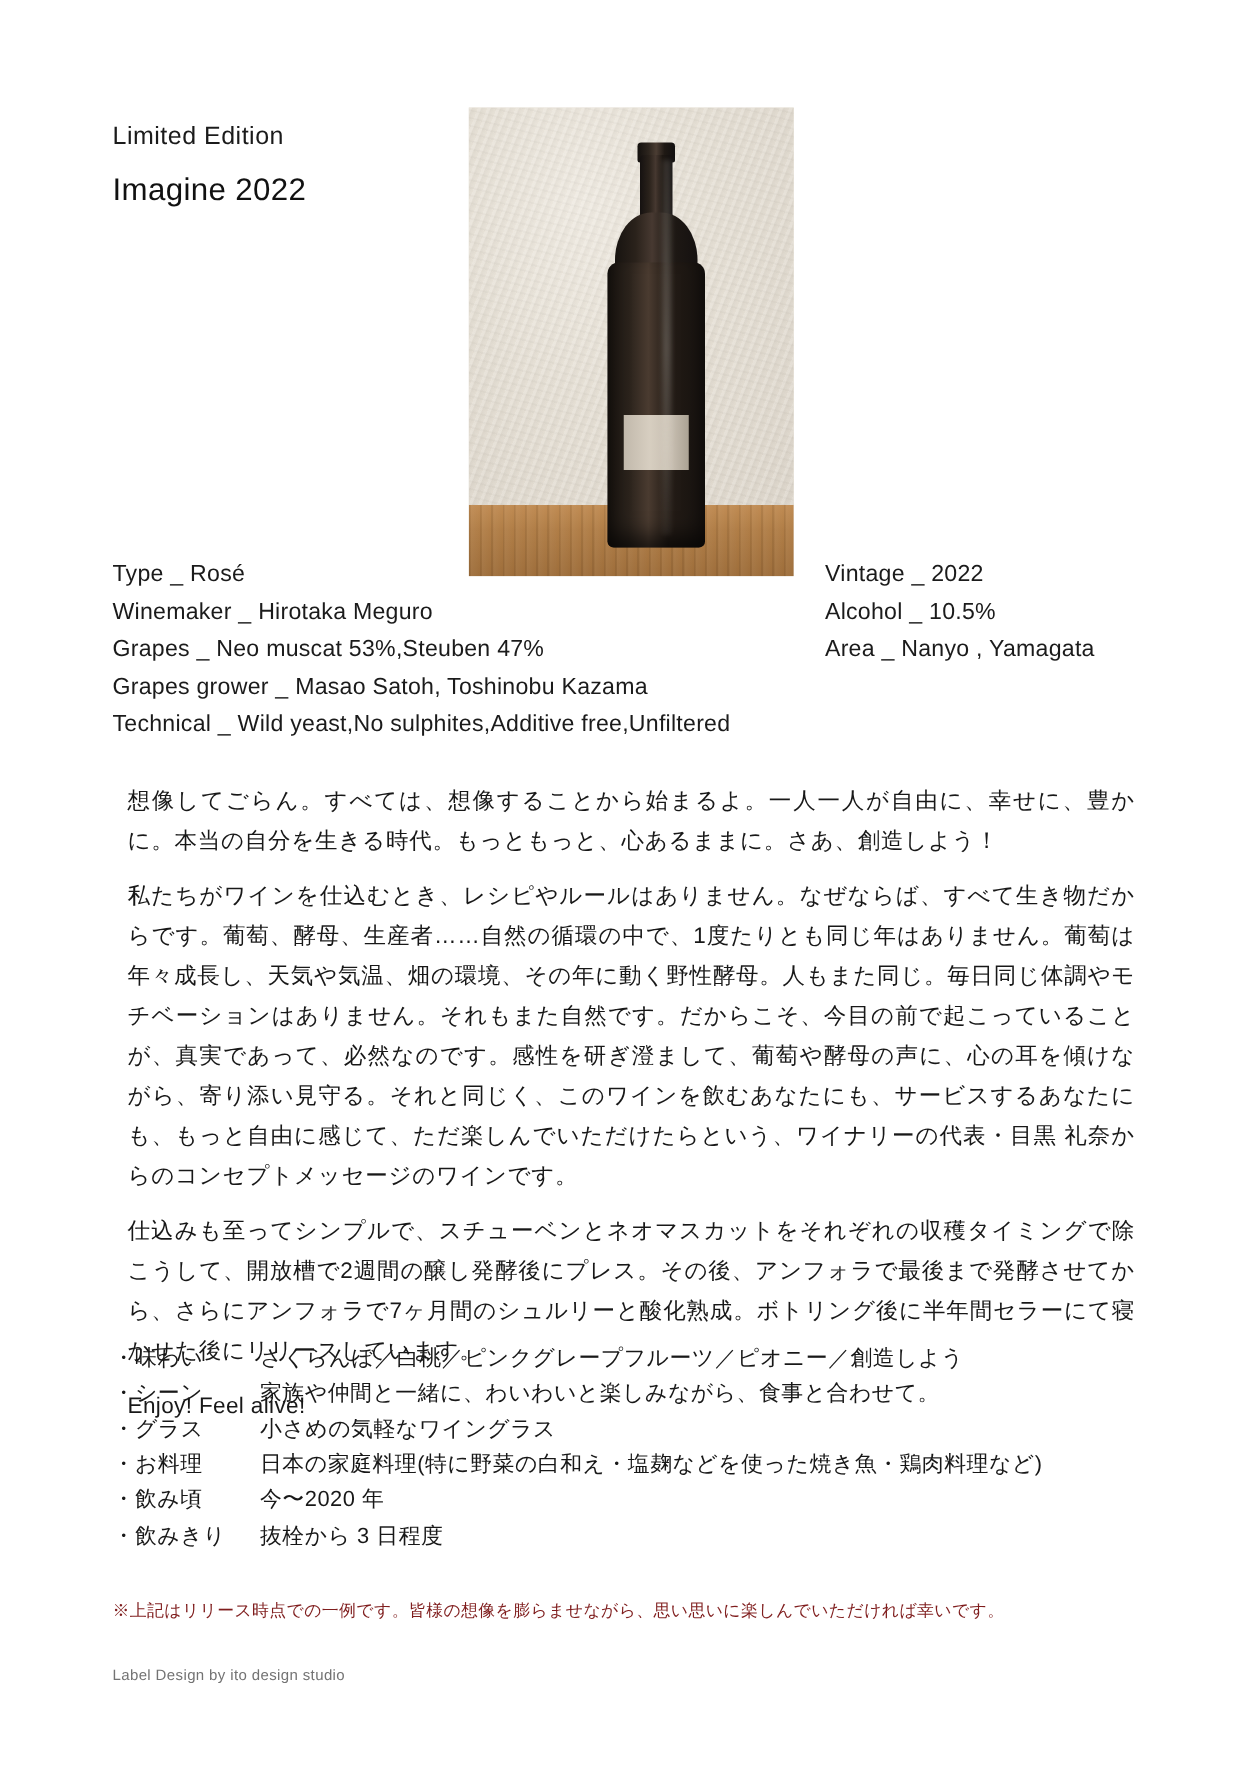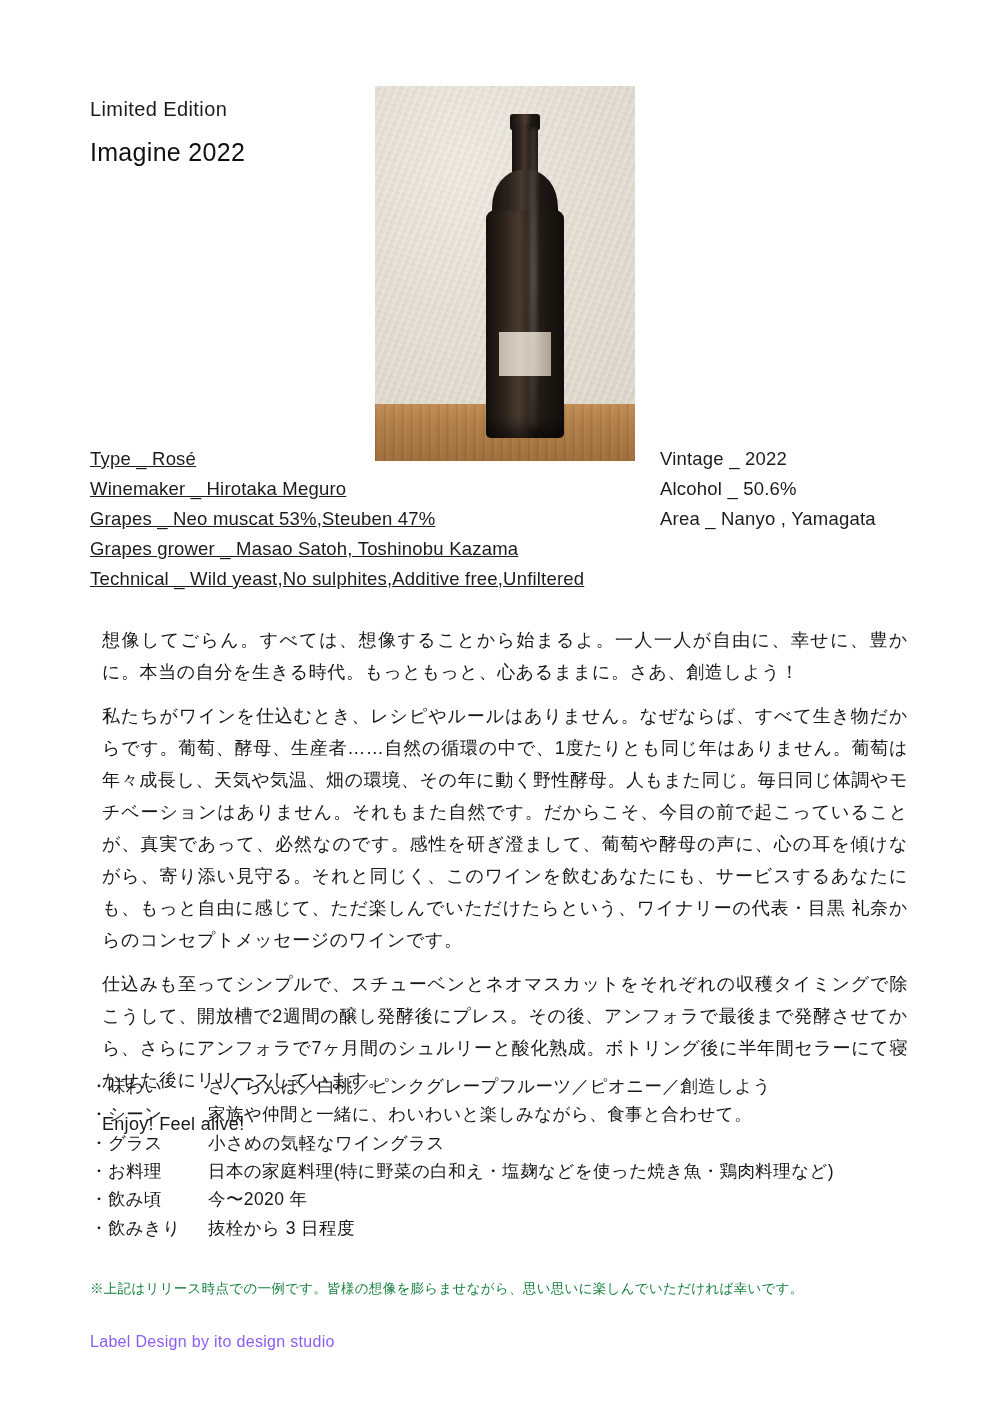--- a/index.html
+++ b/index.html
@@ -147,21 +147,20 @@
   }
   
   .specs-left {
     position: absolute;
     left: 86px;
     top: 444px;
     width: 560px;
     font-size: 18.5px;
     line-height: 1.62;
     letter-spacing: 0.2px;
-    text-decoration: underline;
   }
   .specs-right {
     position: absolute;
     left: 656px;
     top: 444px;
     width: 330px;
     font-size: 18.5px;
     line-height: 1.62;
     letter-spacing: 0.2px;
   }
@@ -204,29 +203,29 @@
     flex: 0 0 118px;
   }
   .pairing-val { flex: 1 1 auto; }
   .note {
     position: absolute;
     left: 86px;
     top: 1280px;
     width: 830px;
     font-size: 13.5px;
     letter-spacing: 0.3px;
-    color: #15803d;
+    color: #7f1d1d;
   }
   .footer {
     position: absolute;
     left: 86px;
     top: 1333px;
-    font-size: 16px;
+    font-size: 12px;
     letter-spacing: 0.3px;
-    color: #8b5cf6;
+    color: #737373;
   }
 </style>
 </head>
 <body>
 
 <div class="page">
 
   <div class="header">
     <div class="limited-edition">Limited Edition</div>
     <div class="title">Imagine 2022</div>
@@ -248,21 +247,21 @@
   <div class="specs-left">
     <div class="spec-line">Type _ Rosé</div>
     <div class="spec-line">Winemaker _ Hirotaka Meguro</div>
     <div class="spec-line">Grapes _ Neo muscat 53%,Steuben 47%</div>
     <div class="spec-line">Grapes grower _ Masao Satoh, Toshinobu Kazama</div>
     <div class="spec-line">Technical _ Wild yeast,No sulphites,Additive free,Unfiltered</div>
   </div>
 
   <div class="specs-right">
     <div class="spec-line">Vintage _ 2022</div>
-    <div class="spec-line">Alcohol _ 50.6%</div>
+    <div class="spec-line">Alcohol _ 10.5%</div>
     <div class="spec-line">Area _ Nanyo , Yamagata</div>
   </div>
 
   <div class="body-copy">
     <p>想像してごらん。すべては、想像することから始まるよ。一人一人が自由に、幸せに、豊かに。本当の自分を生きる時代。もっともっと、心あるままに。さあ、創造しよう！</p>
     <p>私たちがワインを仕込むとき、レシピやルールはありません。なぜならば、すべて生き物だからです。葡萄、酵母、生産者……自然の循環の中で、1度たりとも同じ年はありません。葡萄は年々成長し、天気や気温、畑の環境、その年に動く野性酵母。人もまた同じ。毎日同じ体調やモチベーションはありません。それもまた自然です。だからこそ、今目の前で起こっていることが、真実であって、必然なのです。感性を研ぎ澄まして、葡萄や酵母の声に、心の耳を傾けながら、寄り添い見守る。それと同じく、このワインを飲むあなたにも、サービスするあなたにも、もっと自由に感じて、ただ楽しんでいただけたらという、ワイナリーの代表・目黒 礼奈からのコンセプトメッセージのワインです。</p>
     <p>仕込みも至ってシンプルで、スチューベンとネオマスカットをそれぞれの収穫タイミングで除こうして、開放槽で2週間の醸し発酵後にプレス。その後、アンフォラで最後まで発酵させてから、さらにアンフォラで7ヶ月間のシュルリーと酸化熟成。ボトリング後に半年間セラーにて寝かせた後にリリースしています。</p>
     <p class="enjoy">Enjoy! Feel alive!</p>
   </div>
 

